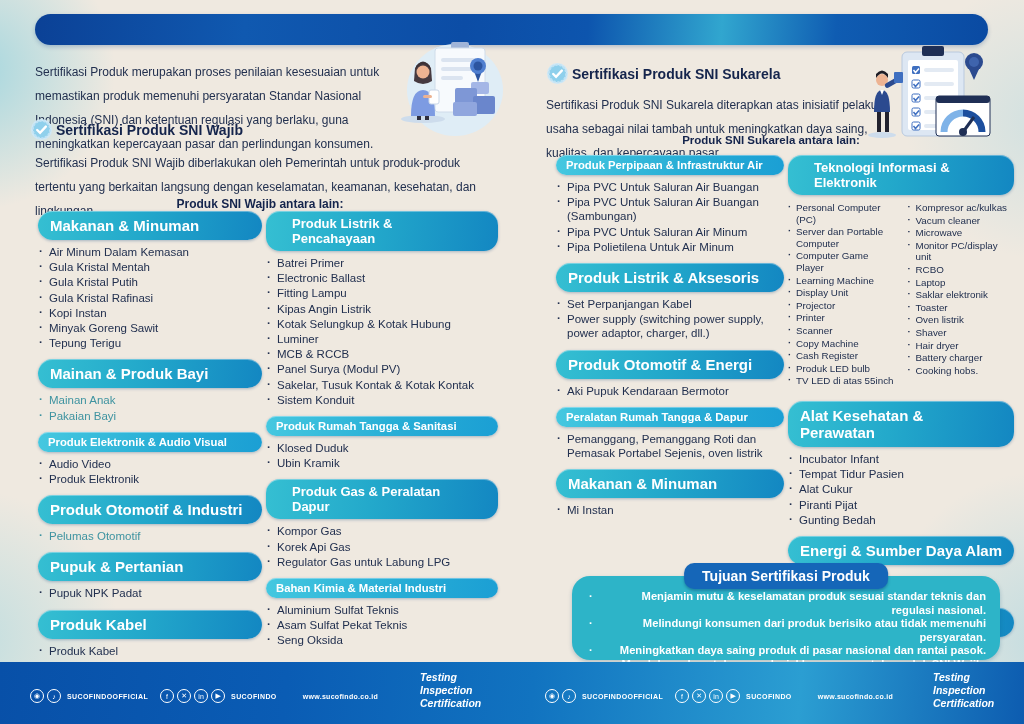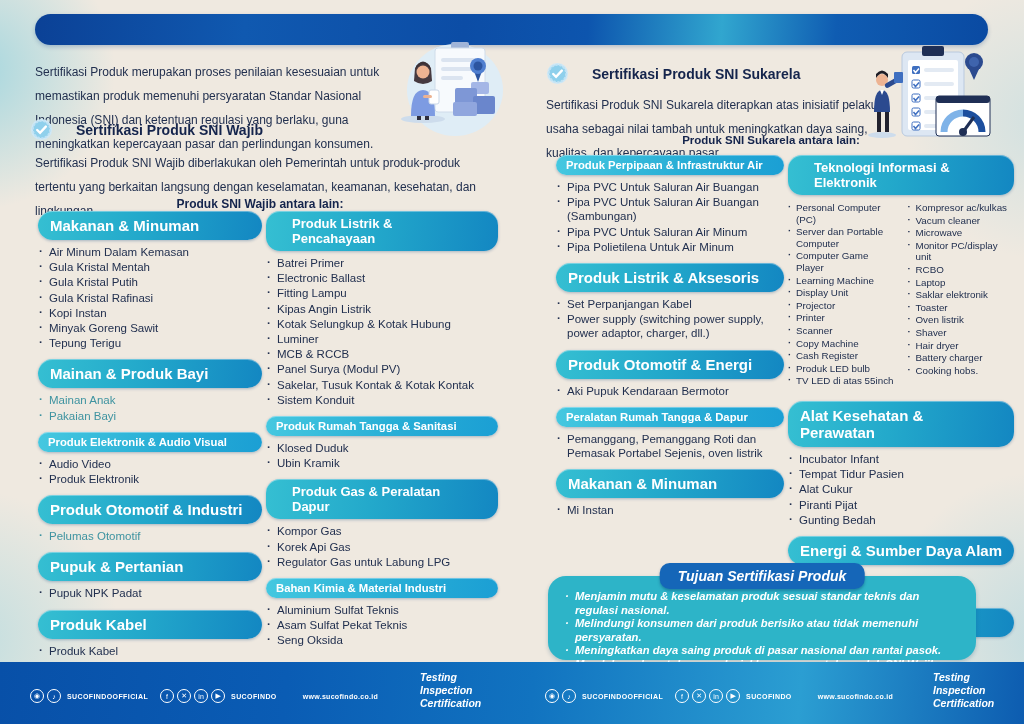--- a/index.html
+++ b/index.html
@@ -10,21 +10,21 @@
       radial-gradient(circle at -25px 70px, rgba(125,205,222,.65), rgba(125,205,222,0) 140px),
       radial-gradient(circle at -30px 640px, rgba(125,205,222,.40), rgba(125,205,222,0) 150px),
       radial-gradient(circle at 1050px 640px, rgba(140,205,225,.45), rgba(140,205,225,0) 170px),
       radial-gradient(circle at 1045px 120px, rgba(140,205,225,.30), rgba(140,205,225,0) 140px);
   }
   .abs{position:absolute;}
   .topbar{position:absolute;left:35px;right:36px;top:14px;height:31px;border-radius:17px;
     background:linear-gradient(94deg,#0b4196 0%,#1059b0 22%,#0c4da6 45%,#0d55ae 58%,#31a6cf 72%,#0f5cb2 84%,#0a4aa2 100%);
     box-shadow:0 2px 4px rgba(10,60,130,.25);}
   .para{color:#22304f;font-size:12px;line-height:24px;}
-  .heading-row{display:flex;align-items:center;gap:23px;}
+  .heading-row{display:flex;align-items:center;gap:3px;}
   .heading-row .htext{font-weight:bold;font-size:14px;color:#14244c;}
   .badge{width:23px;height:23px;display:inline-block;flex:none;}
   .listintro{font-weight:bold;font-size:12px;color:#14244c;text-align:center;}
   .col .pill{display:block;color:#fff;font-weight:bold;border-radius:15px;
     background:linear-gradient(95deg,#35bfd2 0%,#23a9cb 45%,#1387c2 100%);
     box-shadow:0 1px 3px rgba(0,60,120,.30), inset 0 1px 0 rgba(255,255,255,.35);
     margin:9px 0 5px;}
   .col .pill:first-child{margin-top:0;}
   .pill.lg{font-size:15px;padding:6px 12px;}
   .pill.md{font-size:13px;padding:5px 26px;border-radius:14px;}
@@ -33,26 +33,26 @@
   ul.items{list-style:none;margin:2px 0 6px;padding:0;}
   ul.items li{position:relative;padding-left:11px;font-size:11.5px;line-height:14.2px;
     margin-bottom:1px;color:#22304f;}
   ul.items li::before{content:"·";position:absolute;left:1px;top:-1px;font-weight:bold;color:#22304f;}
   ul.items li.teal{color:#3e93a0;}
   ul.items li.teal::before{color:#3e93a0;}
   .twocol{display:flex;gap:13px;margin-bottom:2px;}
   .twocol ul.items{flex:1;margin:2px 0 4px;}
   ul.items.compact li{font-size:9.8px;line-height:11.6px;padding-left:8px;}
   ul.items.compact li::before{left:0;}
-  .tujuan{left:548px;top:576px;width:428px;height:84px;background:#2db4c8;border-radius:18px;
-    box-shadow:0 2px 4px rgba(0,80,120,.25);font-style:italic;}
+  .tujuan{left:572px;top:576px;width:428px;height:84px;background:#2db4c8;border-radius:18px;
+    box-shadow:0 2px 4px rgba(0,80,120,.25);}
   .tujuan-title{position:absolute;top:-13px;left:50%;transform:translateX(-50%);
     background:#1566b8;color:#fff;font-weight:bold;font-size:14px;padding:5px 18px;
     border-radius:10px;white-space:nowrap;box-shadow:0 2px 3px rgba(0,40,100,.35);}
-  ul.tujuan-list{list-style:none;margin:0;padding:14px 14px 0 16px;}
+  ul.tujuan-list{list-style:none;margin:0;padding:14px 14px 0 16px;text-align:right;}
   ul.tujuan-list li{position:relative;padding-left:11px;color:#fff;font-size:11.2px;
     line-height:13.6px;font-weight:bold;}
   ul.tujuan-list li::before{content:"·";position:absolute;left:1px;font-weight:bold;}
   .footer{position:absolute;left:0;top:662px;width:1024px;height:62px;
     background:linear-gradient(95deg,#0850a8 0%,#0a5cb4 28%,#1173c0 52%,#2b9ed2 78%,#0d5cb0 100%);}
   .fgroup{position:absolute;top:27px;display:flex;align-items:center;color:#fff;}
   .fic{display:inline-flex;width:12px;height:12px;border:1px solid #fff;border-radius:50%;
     align-items:center;justify-content:center;font-size:7px;color:#fff;margin-right:3px;flex:none;}
   .fh{font-size:7px;font-weight:bold;letter-spacing:.4px;margin:0 12px 0 3px;white-space:nowrap;}
   .fweb{font-size:7px;font-weight:bold;letter-spacing:.3px;margin-left:14px;white-space:nowrap;}

